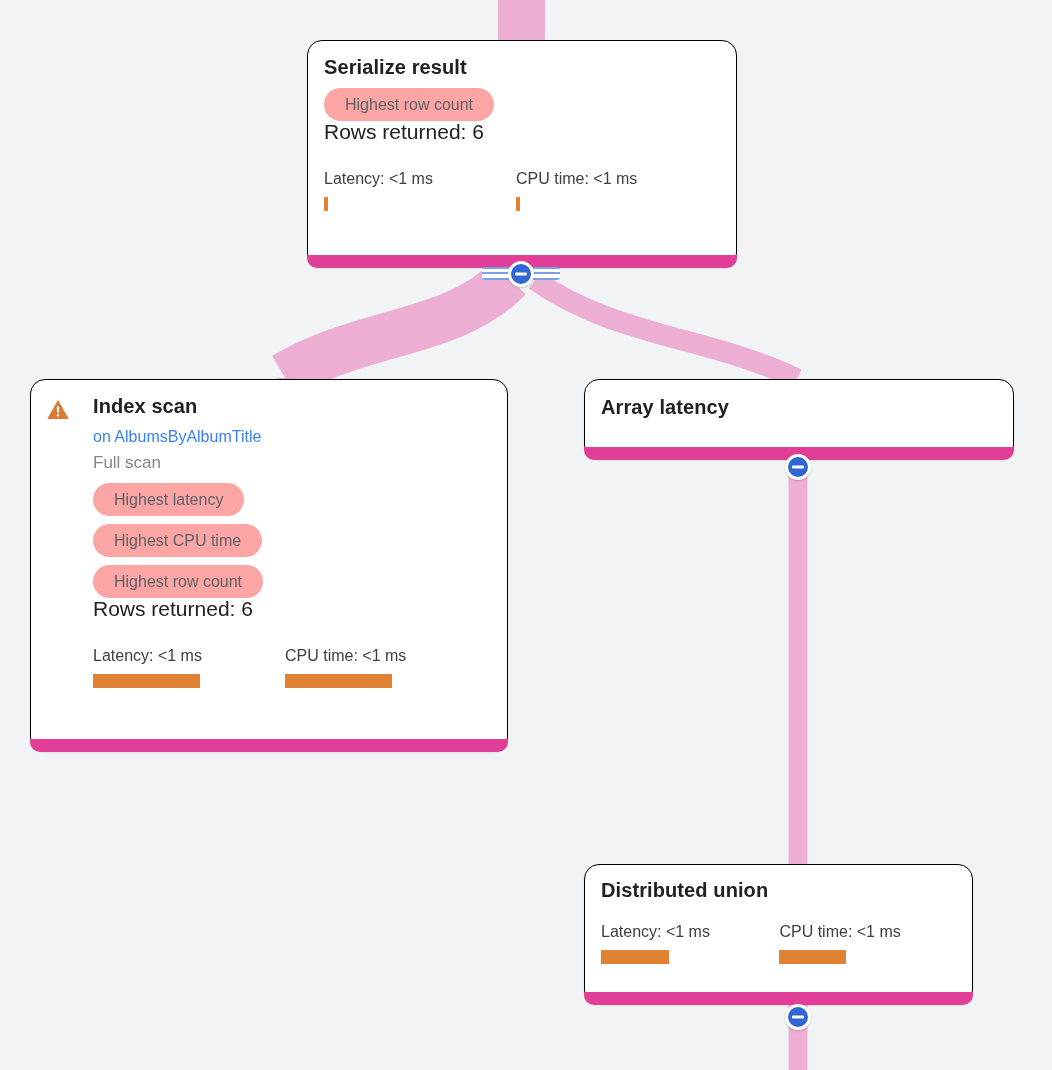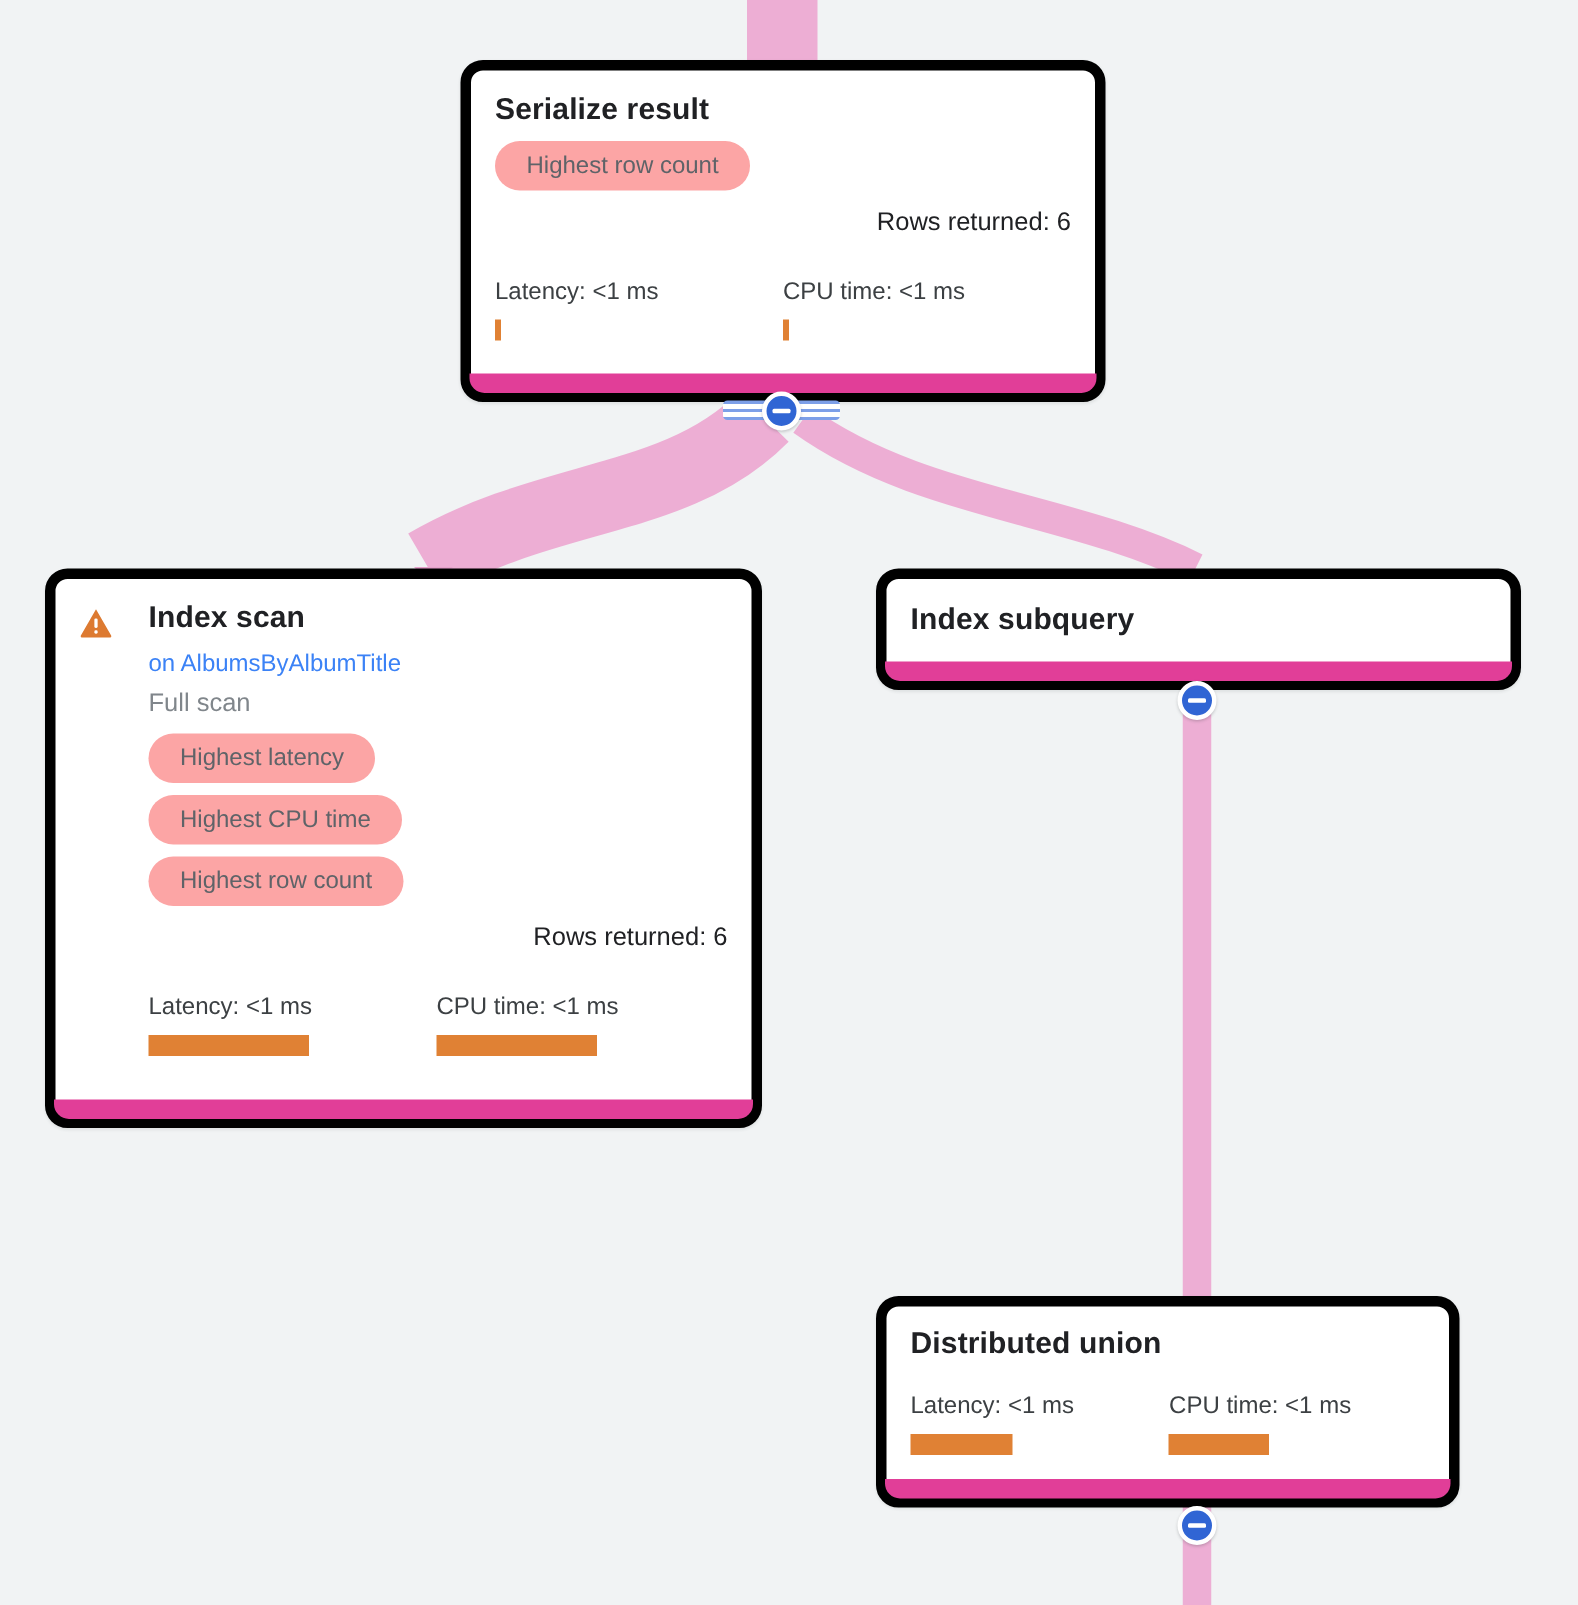--- a/index.html
+++ b/index.html
@@ -7,21 +7,21 @@
   .canvas{
     position:relative;
     width:1052px;height:1070px;
     background:#f1f3f4;
     overflow:hidden;
   }
   .edges{position:absolute;left:0;top:0;z-index:0;}
   .card{
     position:absolute;
     background:#ffffff;
-    border:7px solid #000000;
+    border:1px solid #000000;
     border-radius:15px;
     box-sizing:border-box;
     z-index:1;
     box-shadow:0 1px 2px rgba(60,64,67,.10);
   }
   .accent-bar{
     position:absolute;left:-1px;right:-1px;bottom:-1px;height:13px;
     background:#e13e98;
     border-radius:0 0 10px 10px;
   }
@@ -34,21 +34,21 @@
   .scan-type{font-size:17px;color:#80868b;line-height:24px;margin-top:2px;}
   .pill{
     display:inline-block;
     background:#fca5a5;color:#5f6368;
     border-radius:17px;
     padding:6px 21px;
     font-size:16px;line-height:21px;
     margin-top:8px;
   }
   .pill-col .pill{display:table;}
-  .rows-line{font-size:17px;color:#202124;margin-top:10px;line-height:22px;text-align:right;}
+  .rows-line{font-size:21px;color:#202124;line-height:22px;}
   .metrics{display:flex;margin-top:14px;}
   .metric{width:192px;margin-top:12px;}
   .metric-label{font-size:16px;color:#3c4043;line-height:20px;}
   .bar{height:14px;background:#e08134;margin-top:8px;}
   .tiny-gap{margin-top:6px;}
   .collapse-btn{
     position:absolute;z-index:3;
     width:26px;height:26px;border-radius:50%;
     background:#3065d4;
     border:3px solid #ffffff;
@@ -142,21 +142,21 @@
             <div class="bar" style="width:107px"></div>
           </div>
         </div>
       </div>
     </div>
     <div class="accent-bar"></div>
   </div>
 
   <div class="card" style="left:584px;top:379px;width:430px;height:81px;">
     <div class="card-body" style="padding-top:14px;">
-      <div class="node-title">Index subquery</div>
+      <div class="node-title">Array latency</div>
     </div>
     <div class="accent-bar"></div>
   </div>
   <button class="collapse-btn" style="left:785px;top:454px;">
     <span class="minus"></span>
   </button>
 
   <div class="card" style="left:584px;top:864px;width:389px;height:141px;">
     <div class="card-body" style="padding-top:12px;">
       <div class="node-title">Distributed union</div>

